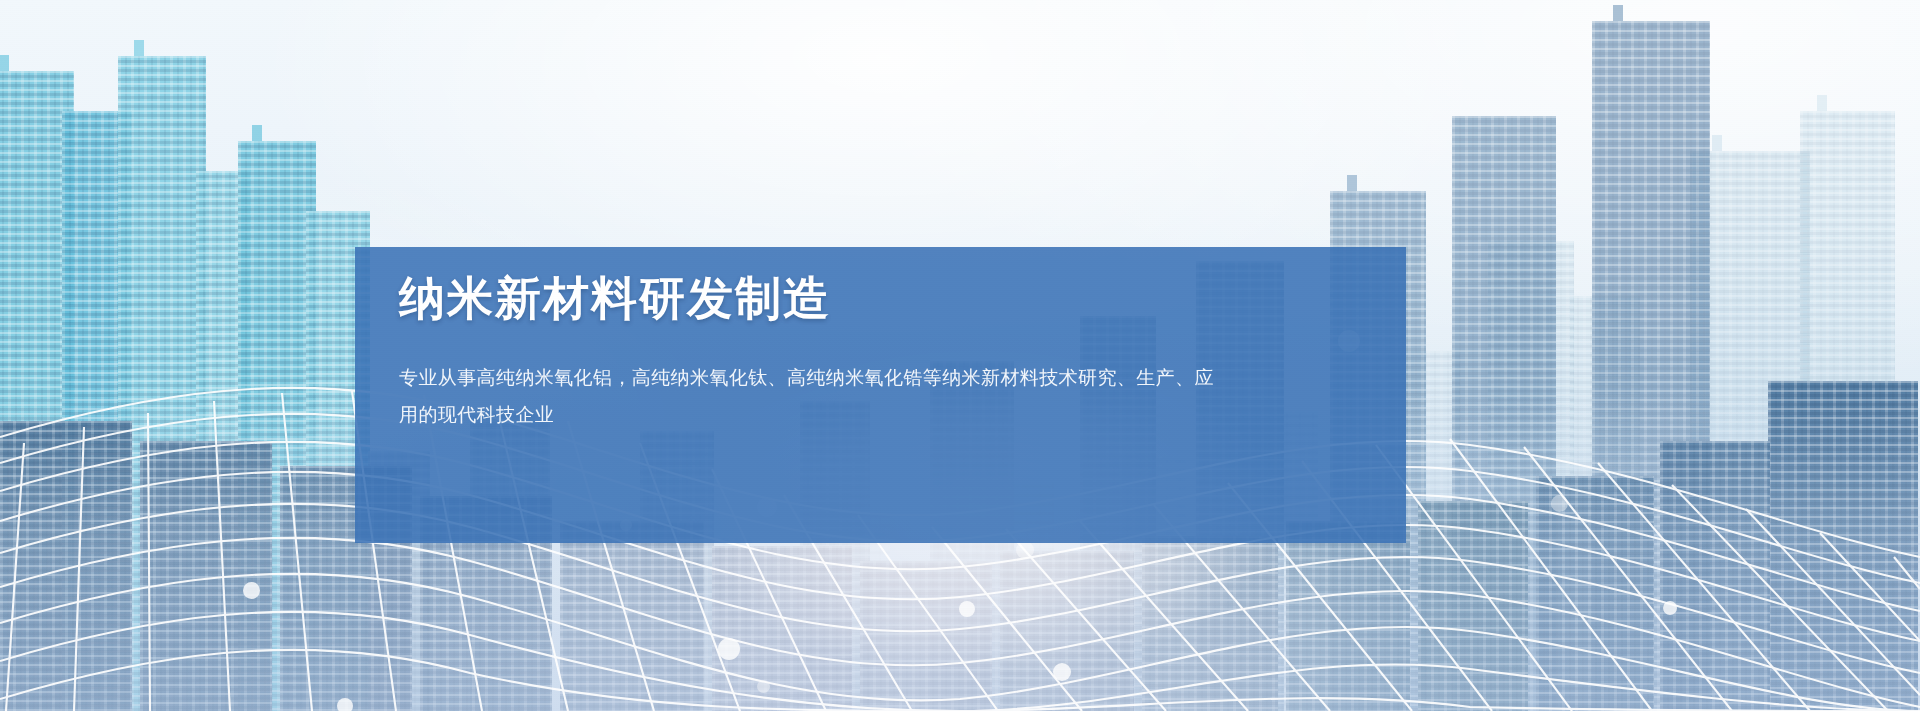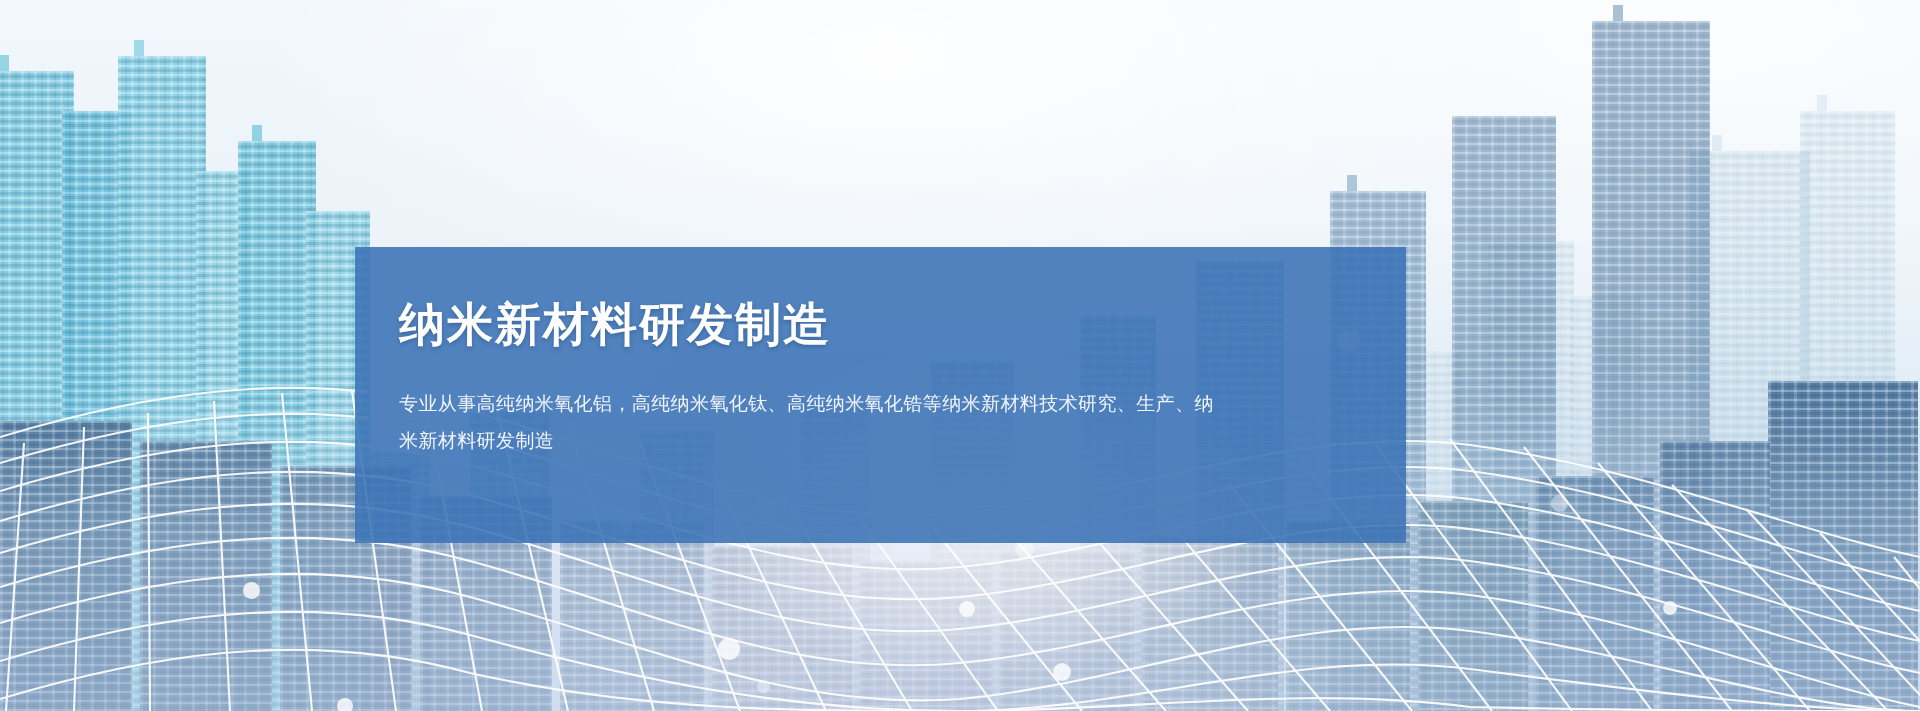--- a/index.html
+++ b/index.html
@@ -125,21 +125,21 @@
 
   
   .panel {
     position: absolute;
     left: 355px;
     top: 247px;
     width: 1051px;
     height: 296px;
     background: rgba(58,114,182,0.88);
     box-sizing: border-box;
-    padding: 52px 44px 0 44px;
+    padding: 26px 44px 0 44px;
   }
   .panel-title {
     margin: 0;
     color: #ffffff;
     font-size: 46px;
     font-weight: bold;
     letter-spacing: 2px;
     line-height: 1.12;
     text-shadow: 0 2px 4px rgba(12,40,80,0.30);
     white-space: nowrap;
@@ -297,17 +297,17 @@
   <div class="bokeh" style="left:959px;top:601px;width:16px;height:16px;"></div>
   <div class="bokeh soft" style="left:1016px;top:541px;width:18px;height:18px;"></div>
   <div class="bokeh" style="left:1053px;top:663px;width:18px;height:18px;"></div>
   <div class="bokeh soft" style="left:1551px;top:495px;width:17px;height:17px;"></div>
   <div class="bokeh" style="left:1663px;top:601px;width:14px;height:14px;"></div>
   <div class="bokeh soft" style="left:620px;top:519px;width:12px;height:12px;"></div>
   <div class="bokeh soft" style="left:1338px;top:330px;width:22px;height:22px;"></div>
 
   <div class="panel">
     <h1 class="panel-title">纳米新材料研发制造</h1>
-    <p class="panel-desc">专业从事高纯纳米氧化铝，高纯纳米氧化钛、高纯纳米氧化锆等纳米新材料技术研究、生产、纳米新材料研发制造</p>
+    <p class="panel-desc">专业从事高纯纳米氧化铝，高纯纳米氧化钛、高纯纳米氧化锆等纳米新材料技术研究、生产、应用的现代科技企业</p>
   </div>
 
   <div class="grain"></div>
 </div>
 
 </body></html>

